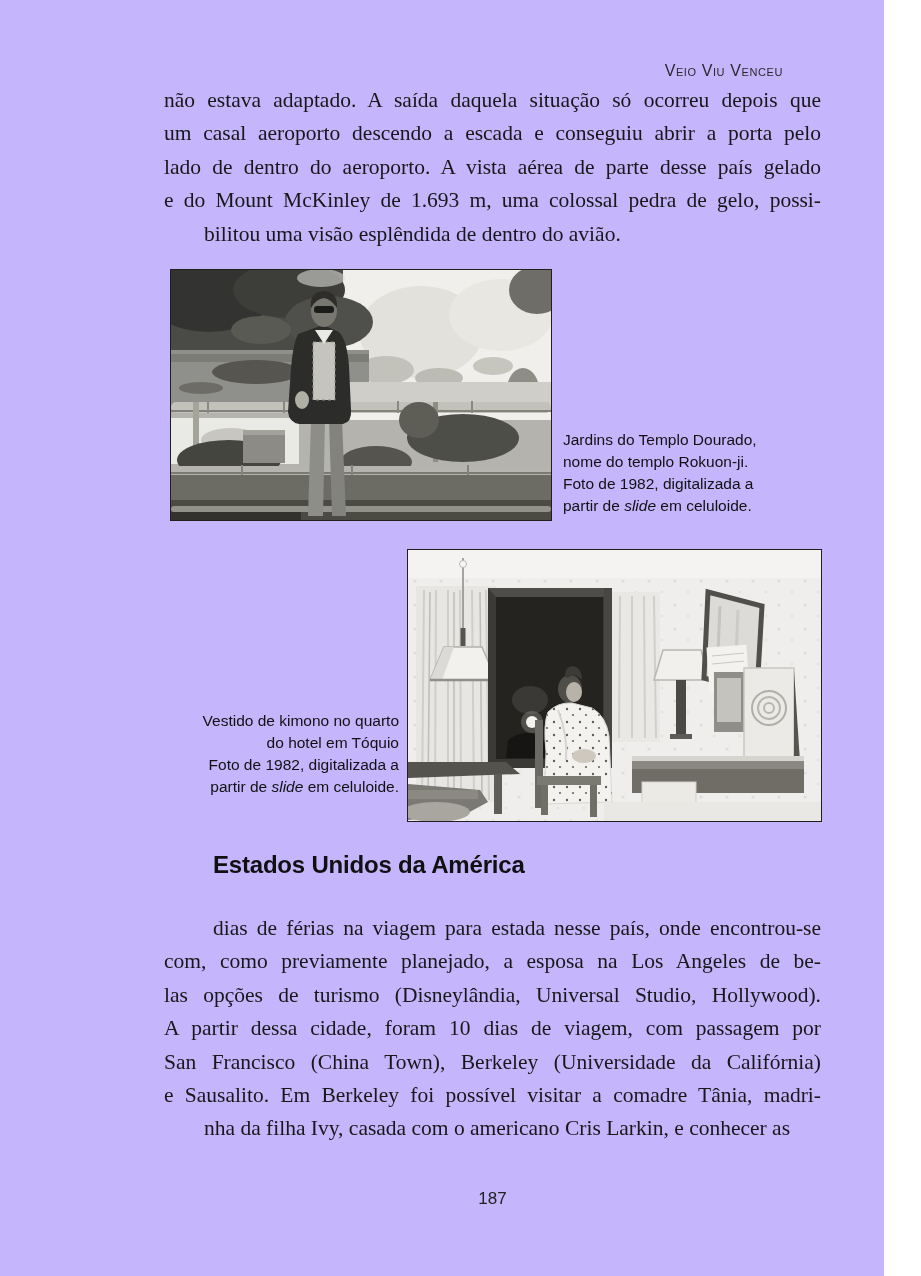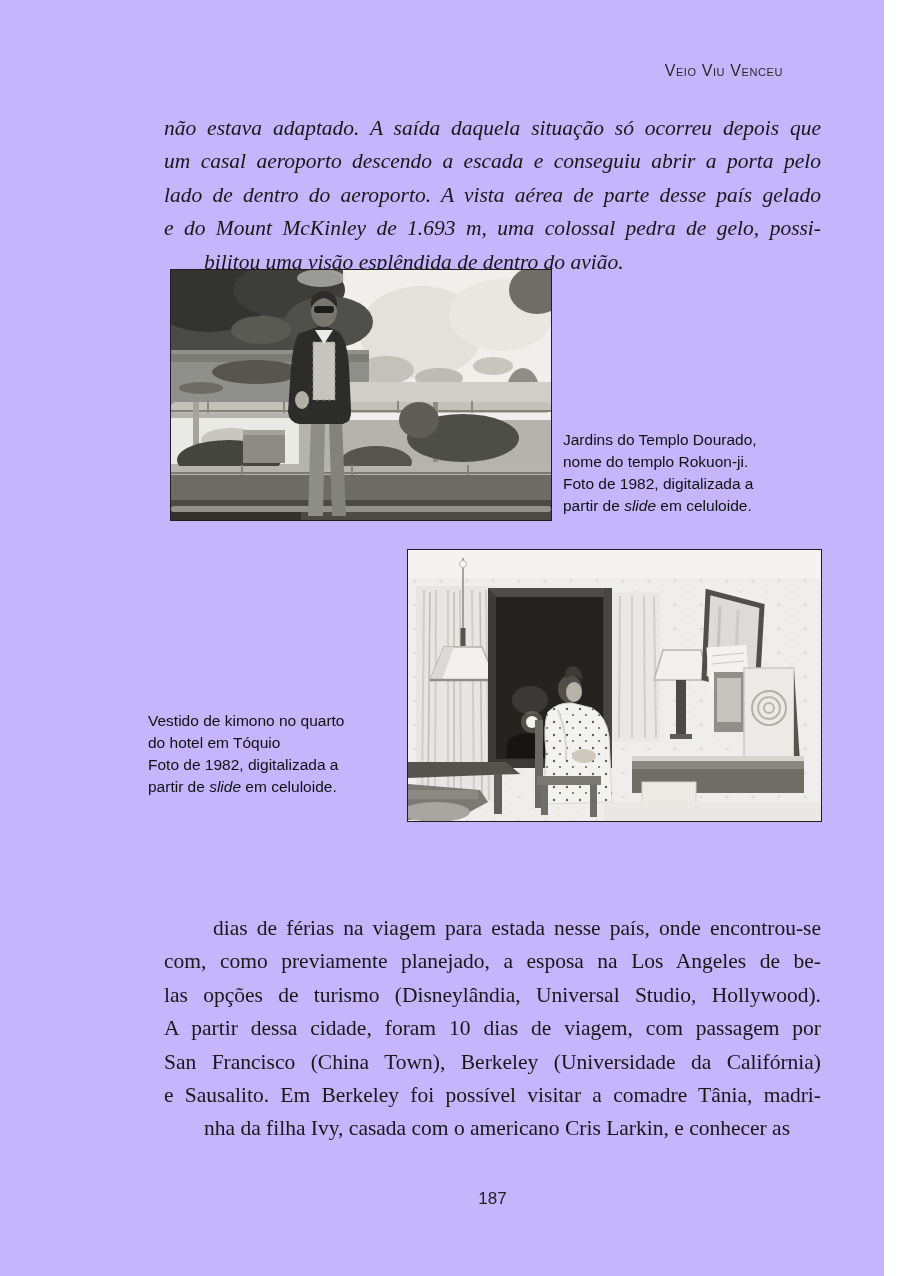--- a/index.html
+++ b/index.html
@@ -12,36 +12,36 @@
     font-family:"Liberation Sans", sans-serif; font-variant:small-caps;
     font-size:16px; letter-spacing:0.6px; color:#2a2a2a; line-height:1;
   }
   .para {
     position:absolute; left:164px; width:657px;
     font-size:21.5px; line-height:33.4px; color:#181818;
   }
   .para .tline { text-align:justify; text-align-last:justify; height:33.4px; overflow:hidden; }
   .para .tline:last-child { text-align-last:left;margin-left:40px; }
   .para.indent .tline:first-child { text-indent:49px; }
-  .p1 { top:112px;font-style:italic; }
+  .p1 { top:84px; }
   .p2 { top:912px; }
   .photo {
     position:absolute; border:1px solid #1f1f1f; background:#dddddd;
     margin:0; padding:0; line-height:0;
   }
   .photo1 { left:170px; top:269px; width:380px; height:250px; }
   .photo2 { left:407px; top:549px; width:413px; height:271px; }
   .photo svg { display:block; }
   .caption {
     position:absolute; font-family:"Liberation Sans", sans-serif;
     font-size:15.5px; line-height:22px; color:#111111;
   }
   .caption em { }
   .caption1 { left:563px; top:418px; width:252px; text-align:left;margin-top:11px; }
-  .caption2 { left:148px; top:710px; width:251px; }
+  .caption2 { left:148px; top:710px; width:251px; text-align:right; }
   .section-heading {
     position:absolute; left:213px; top:851px; margin:0;
     font-family:"Liberation Sans", sans-serif; font-weight:700;
     font-size:24px; letter-spacing:-0.2px; color:#101010; line-height:1.2;
   }
   .page-number {
     position:absolute; left:164px; top:1190px; width:657px; text-align:center;
     font-family:"Liberation Sans", sans-serif; font-size:17px; color:#222222; line-height:1;
   }
 </style>
@@ -242,20 +242,21 @@
     </svg>
   </figure>
 
   <div class="caption caption2">
     <div class="cline">Vestido de kimono no quarto</div>
     <div class="cline">do hotel em Tóquio</div>
     <div class="cline">Foto de 1982, digitalizada a</div>
     <div class="cline"><span>partir de </span><em>slide</em><span> em celuloide.</span></div>
   </div>
 
+  <h2 class="section-heading">Estados Unidos da América</h2>
 
   <div class="para p2 indent">
       <div class="tline">dias de férias na viagem para estada nesse país, onde encontrou-se</div>
       <div class="tline">com, como previamente planejado, a esposa na Los Angeles de be-</div>
       <div class="tline">las opções de turismo (Disneylândia, Universal Studio, Hollywood).</div>
       <div class="tline">A partir dessa cidade, foram 10 dias de viagem, com passagem por</div>
       <div class="tline">San Francisco (China Town), Berkeley (Universidade da Califórnia)</div>
       <div class="tline">e Sausalito. Em Berkeley foi possível visitar a comadre Tânia, madri-</div>
       <div class="tline">nha da filha Ivy, casada com o americano Cris Larkin, e conhecer as</div>
     </div>

